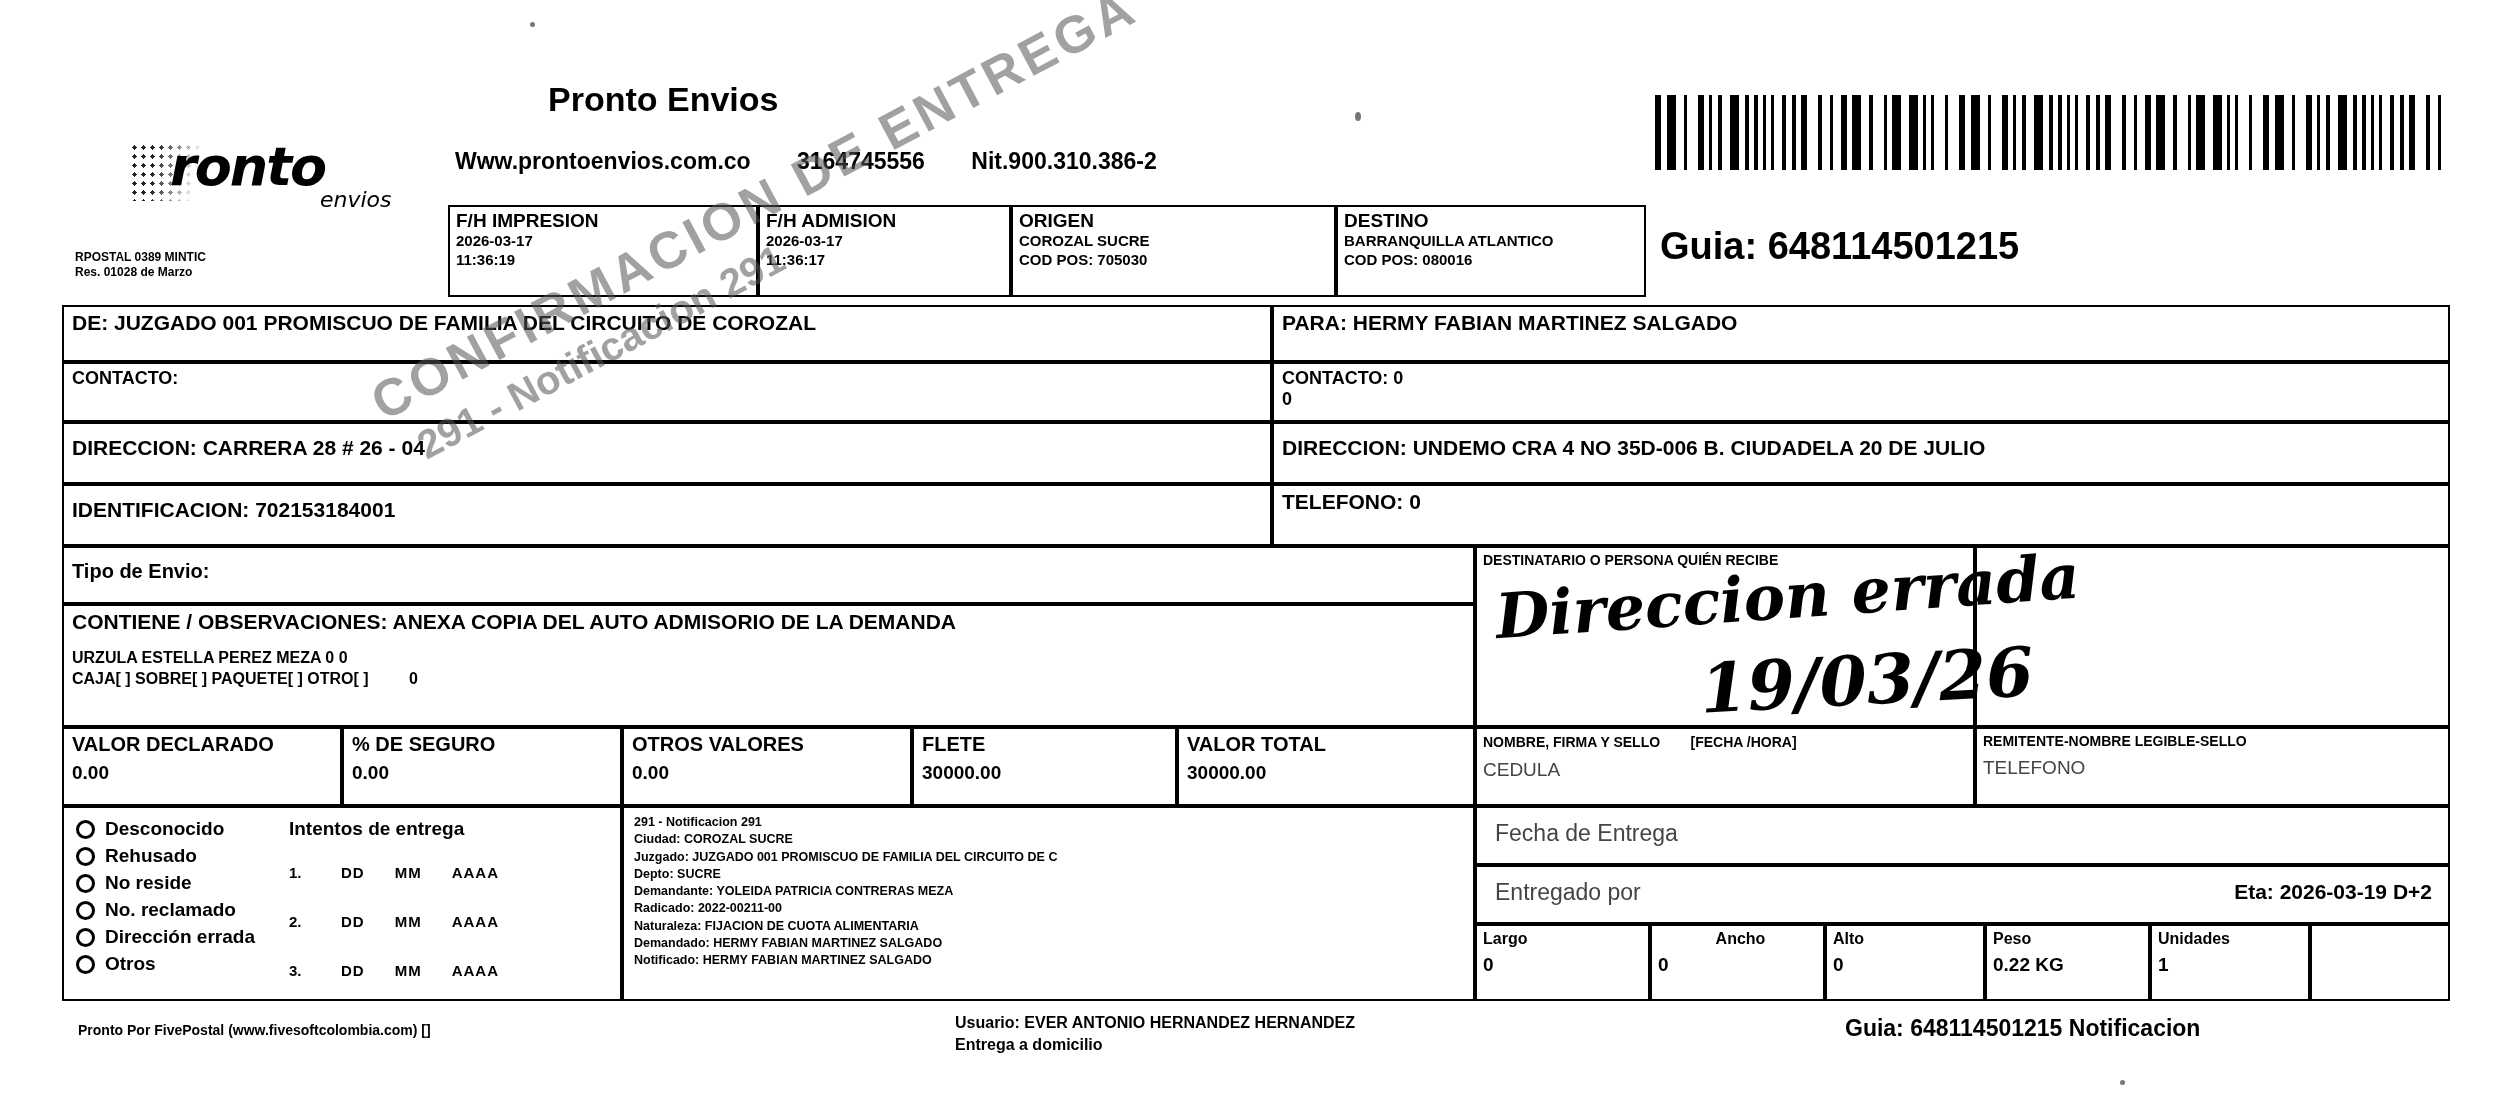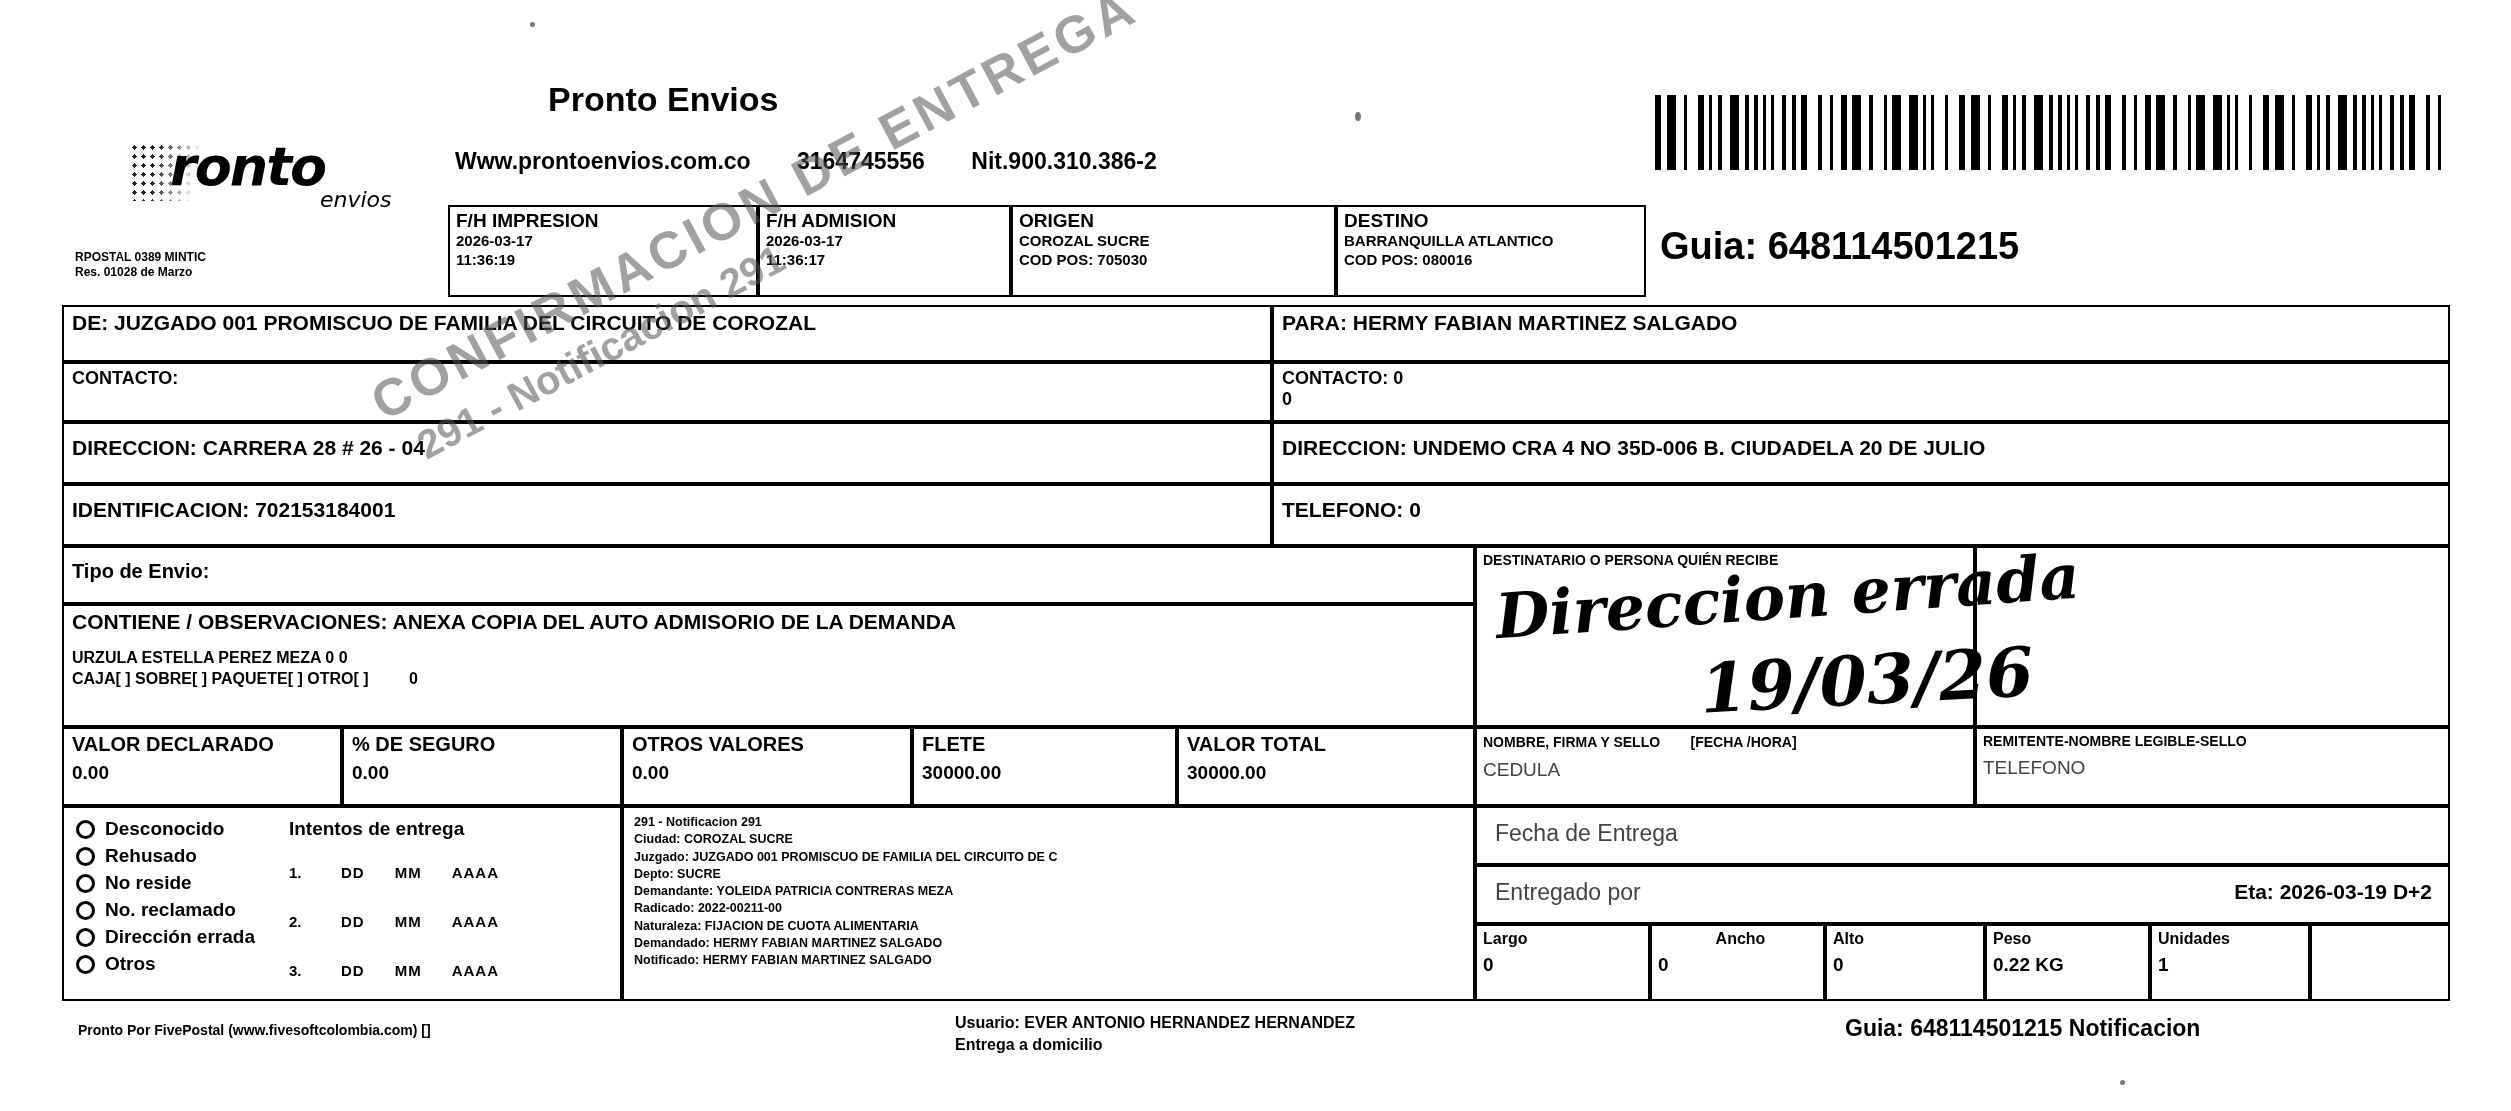--- a/index.html
+++ b/index.html
@@ -211,21 +211,21 @@
     <div class="pad big" style="padding-top:12px">DIRECCION: CARRERA 28 # 26 - 04</div>
   </div>
   <div class="rowbox" style="left:1272px;top:422px;width:1178px;height:62px;">
     <div class="pad big" style="padding-top:12px">DIRECCION: UNDEMO CRA 4 NO 35D-006 B. CIUDADELA 20 DE JULIO</div>
   </div>
 
   <div class="rowbox" style="left:62px;top:484px;width:1210px;height:62px;">
     <div class="pad big" style="padding-top:12px">IDENTIFICACION: 702153184001</div>
   </div>
   <div class="rowbox" style="left:1272px;top:484px;width:1178px;height:62px;">
-    <div class="pad big" style="padding-top:12px">TELEFONO: 0</div>
+    <div class="pad big" style="padding-top:4px">TELEFONO: 0</div>
   </div>
 
   <div class="rowbox" style="left:62px;top:546px;width:1413px;height:58px;">
     <div class="pad" style="font-size:20px;font-weight:bold;padding-top:12px">Tipo de Envio:</div>
   </div>
   <div class="rowbox" style="left:62px;top:604px;width:1413px;height:123px;">
     <div class="pad big">CONTIENE / OBSERVACIONES: ANEXA COPIA DEL AUTO ADMISORIO DE LA DEMANDA</div>
     <div style="padding:10px 8px 0 8px;font-size:16px;font-weight:bold;line-height:1.3;">
       <div>URZULA ESTELLA PEREZ MEZA 0 0</div>
       <div>

